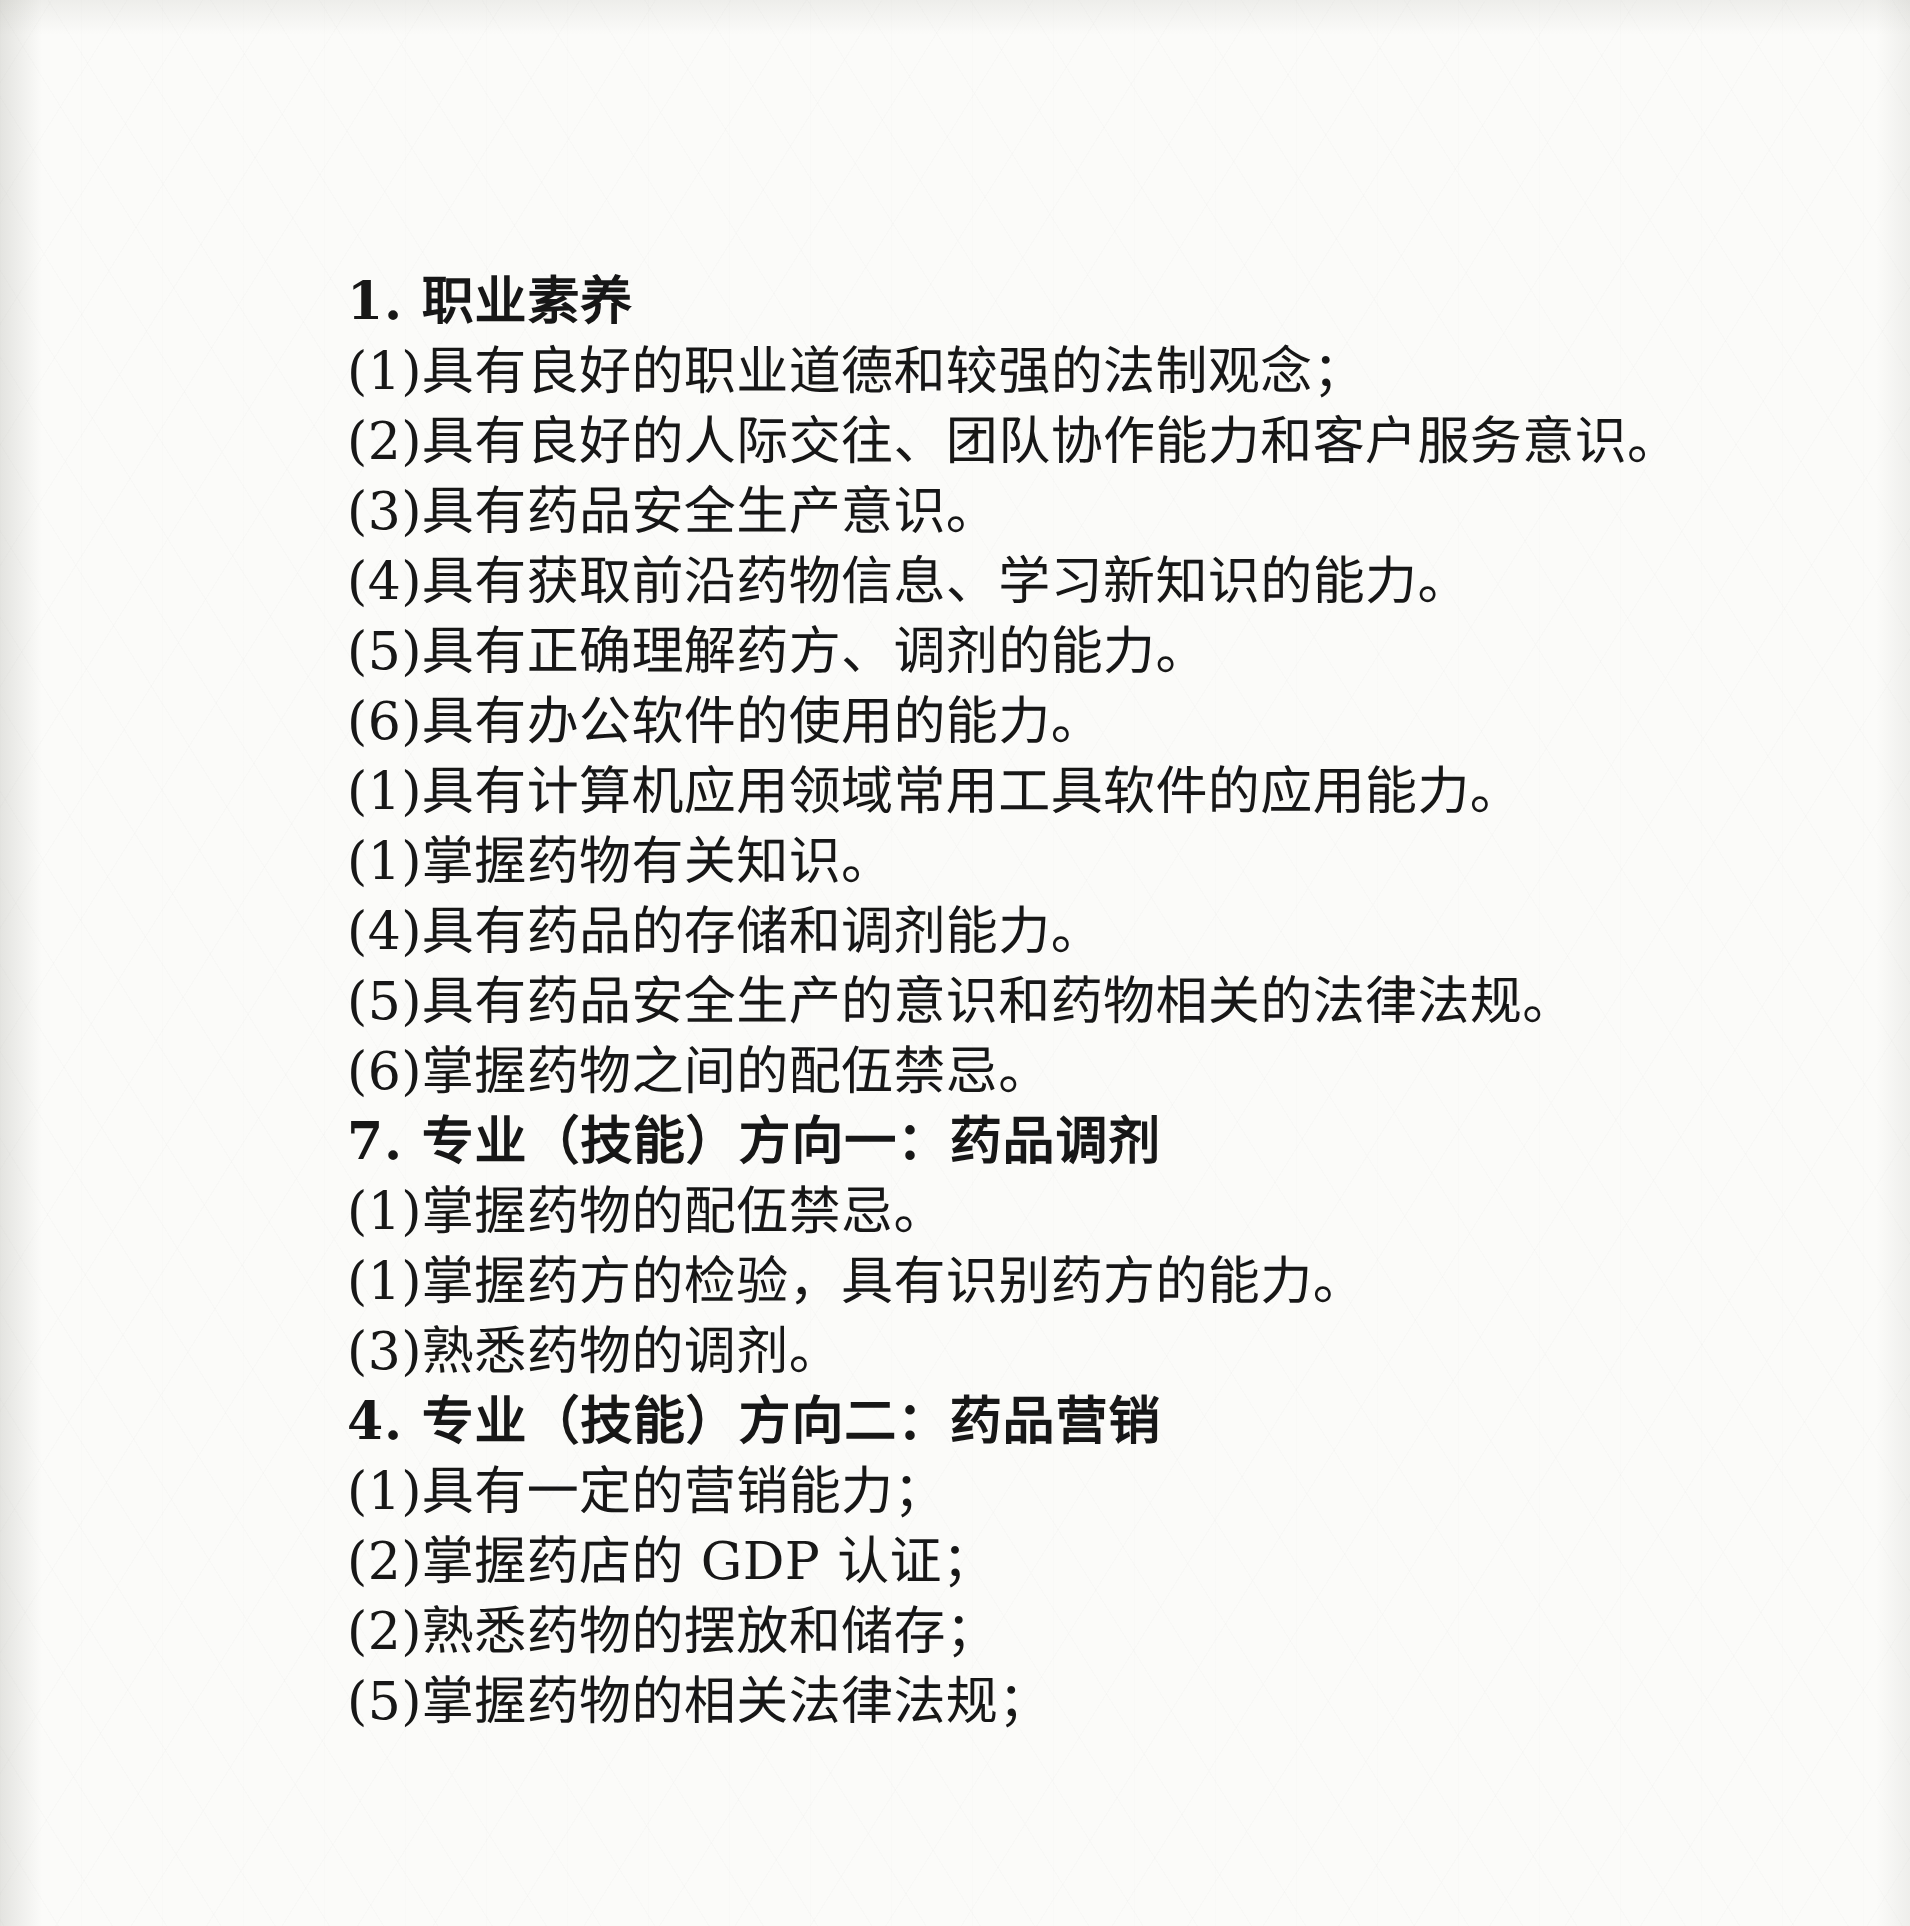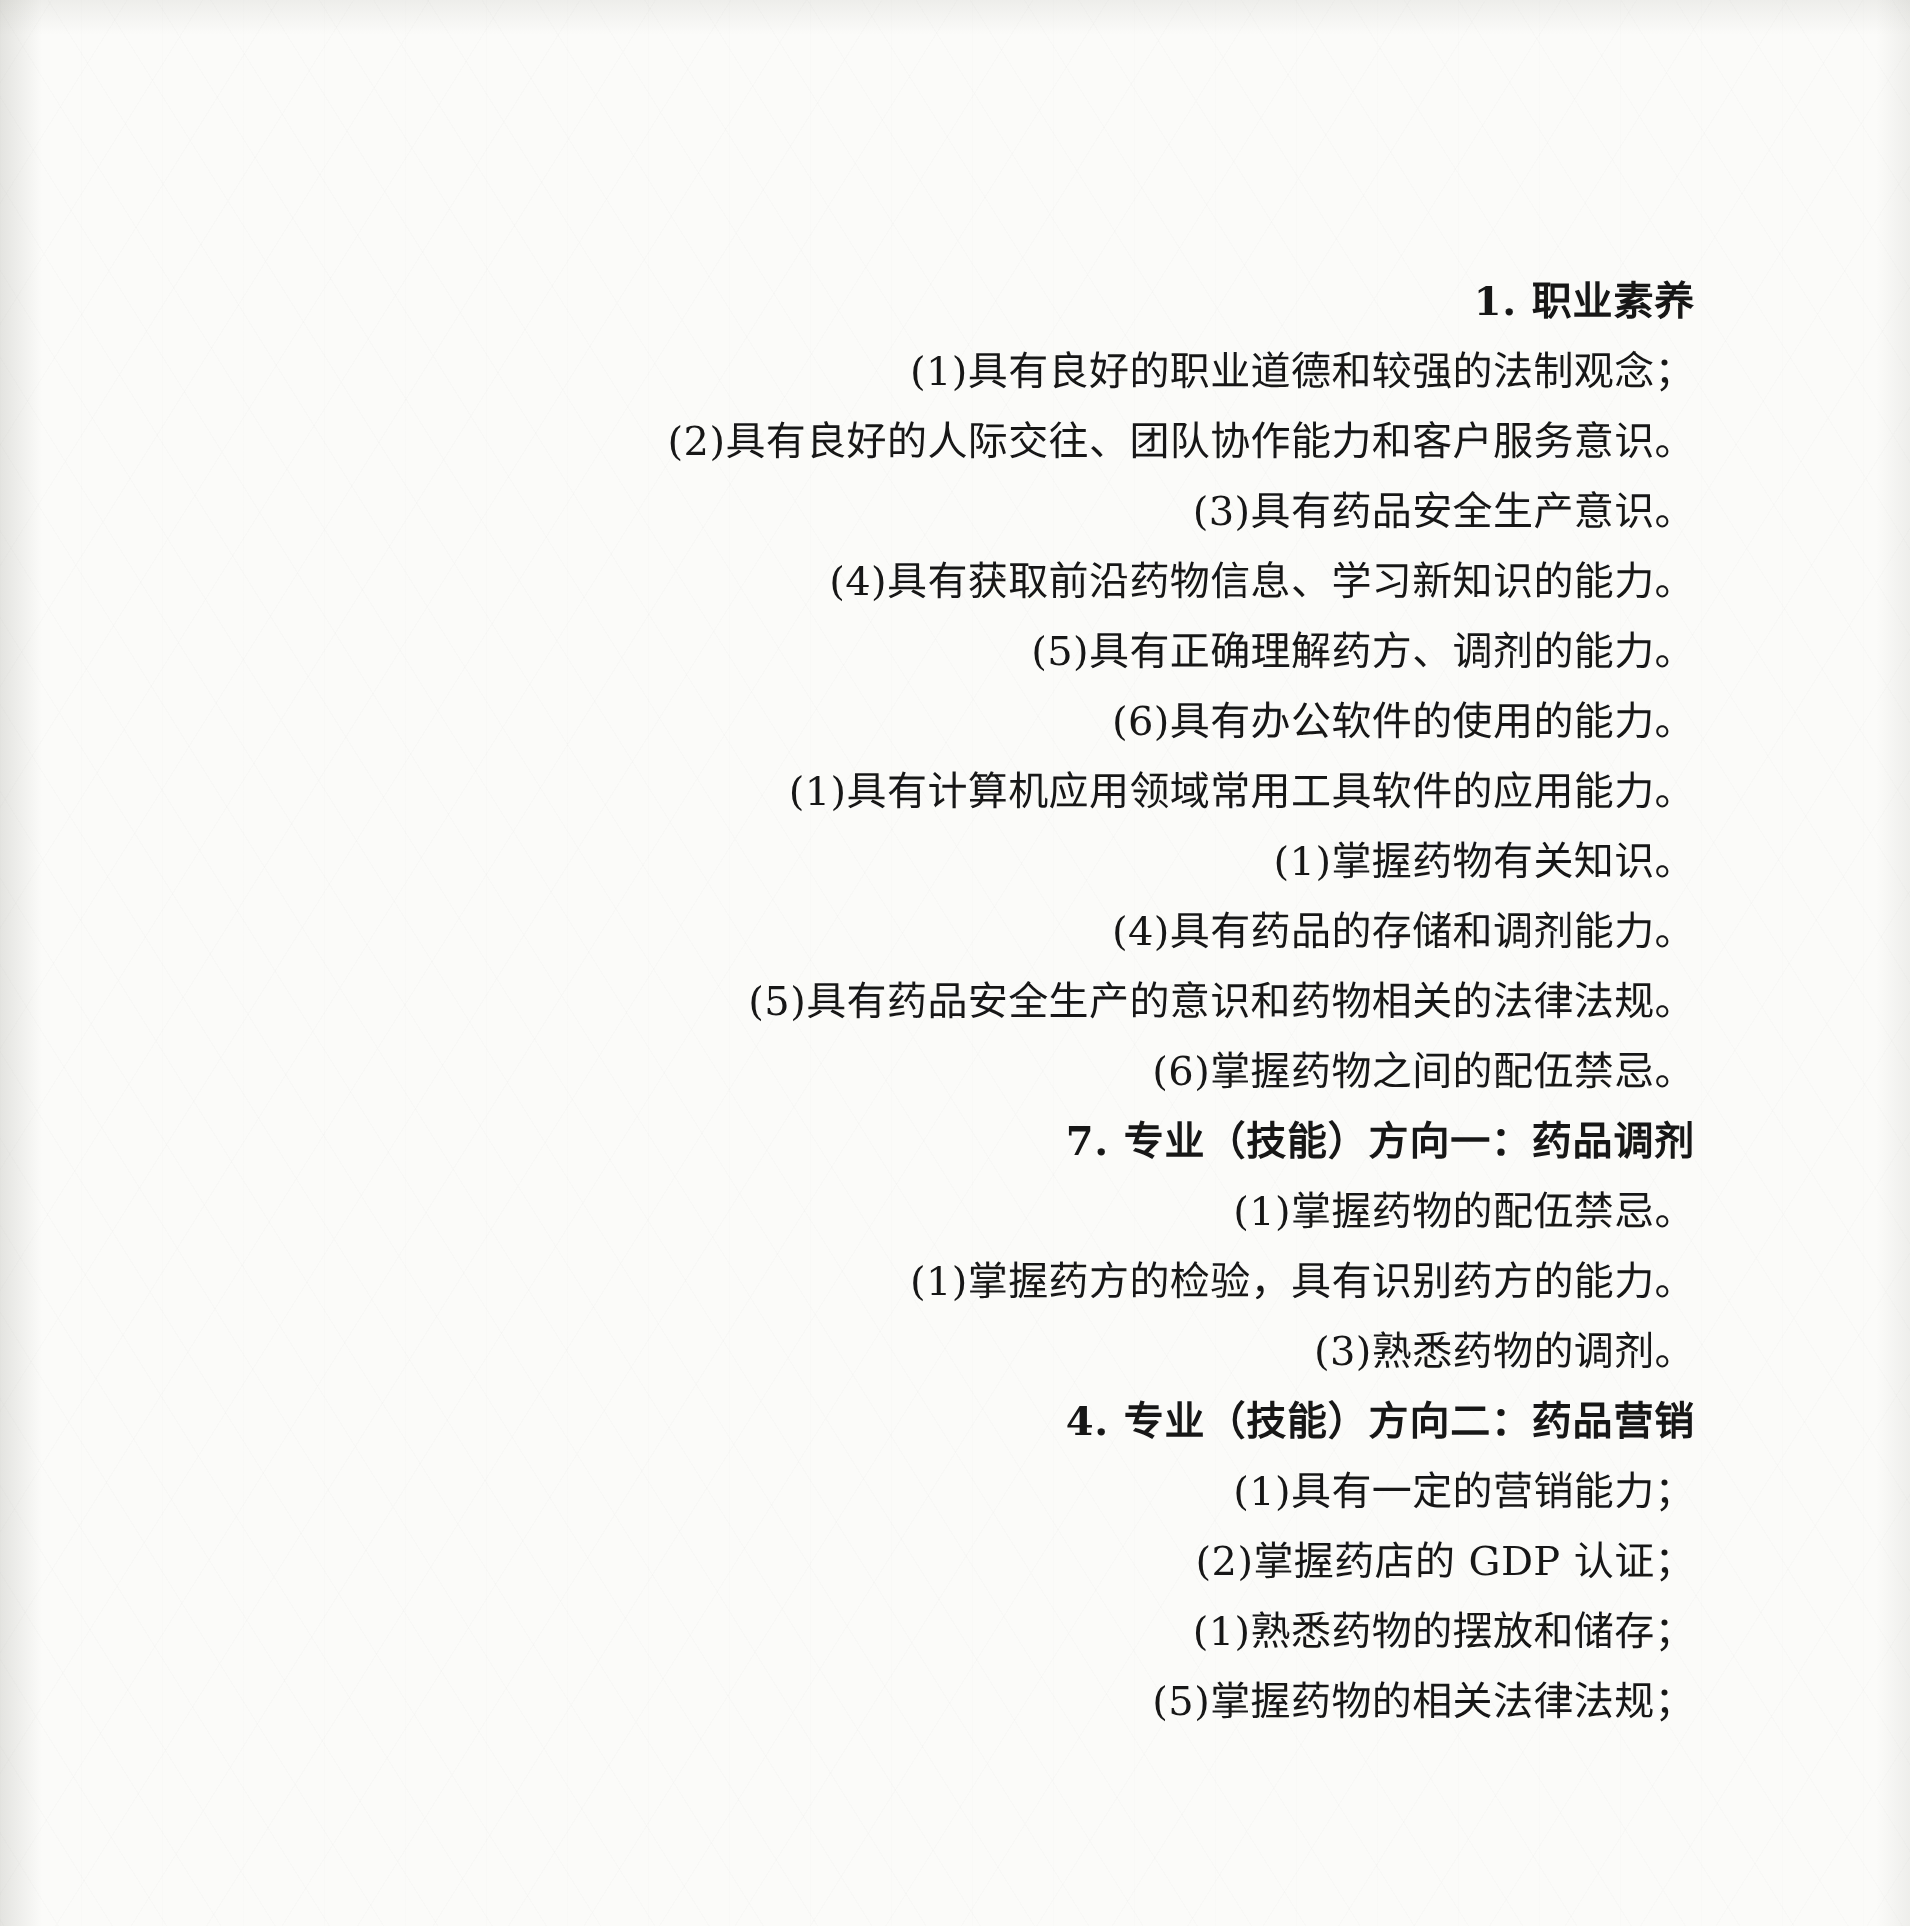--- a/index.html
+++ b/index.html
@@ -39,25 +39,24 @@
       linear-gradient(0deg, rgba(120,120,110,0.10) 0px, rgba(255,255,255,0) 35px);
   }
   .content {
     position: absolute;
     left: 347px;
     top: 266px;
     width: 1348px;
   }
   .line {
     color: #171717;
-    font-size: 40px;
+    font-size: 52px;
     line-height: 70px;
     letter-spacing: 0.4px;
     white-space: pre;
-    text-align: right;
   }
   .heading {
     font-weight: bold;
     letter-spacing: 0.8px;
   }
 </style>
 </head>
 <body>
 
 <div class="page">
@@ -80,19 +79,19 @@
     <div class="line">(6)掌握药物之间的配伍禁忌。</div>
 
     <div class="line heading">7. 专业（技能）方向一：药品调剂</div>
     <div class="line">(1)掌握药物的配伍禁忌。</div>
     <div class="line">(1)掌握药方的检验，具有识别药方的能力。</div>
     <div class="line">(3)熟悉药物的调剂。</div>
 
     <div class="line heading">4. 专业（技能）方向二：药品营销</div>
     <div class="line">(1)具有一定的营销能力；</div>
     <div class="line">(2)掌握药店的 GDP 认证；</div>
-    <div class="line">(1)熟悉药物的摆放和储存；</div>
+    <div class="line">(2)熟悉药物的摆放和储存；</div>
     <div class="line">(5)掌握药物的相关法律法规；</div>
 
   </div>
 
 </div>
 
 
 </body></html>

